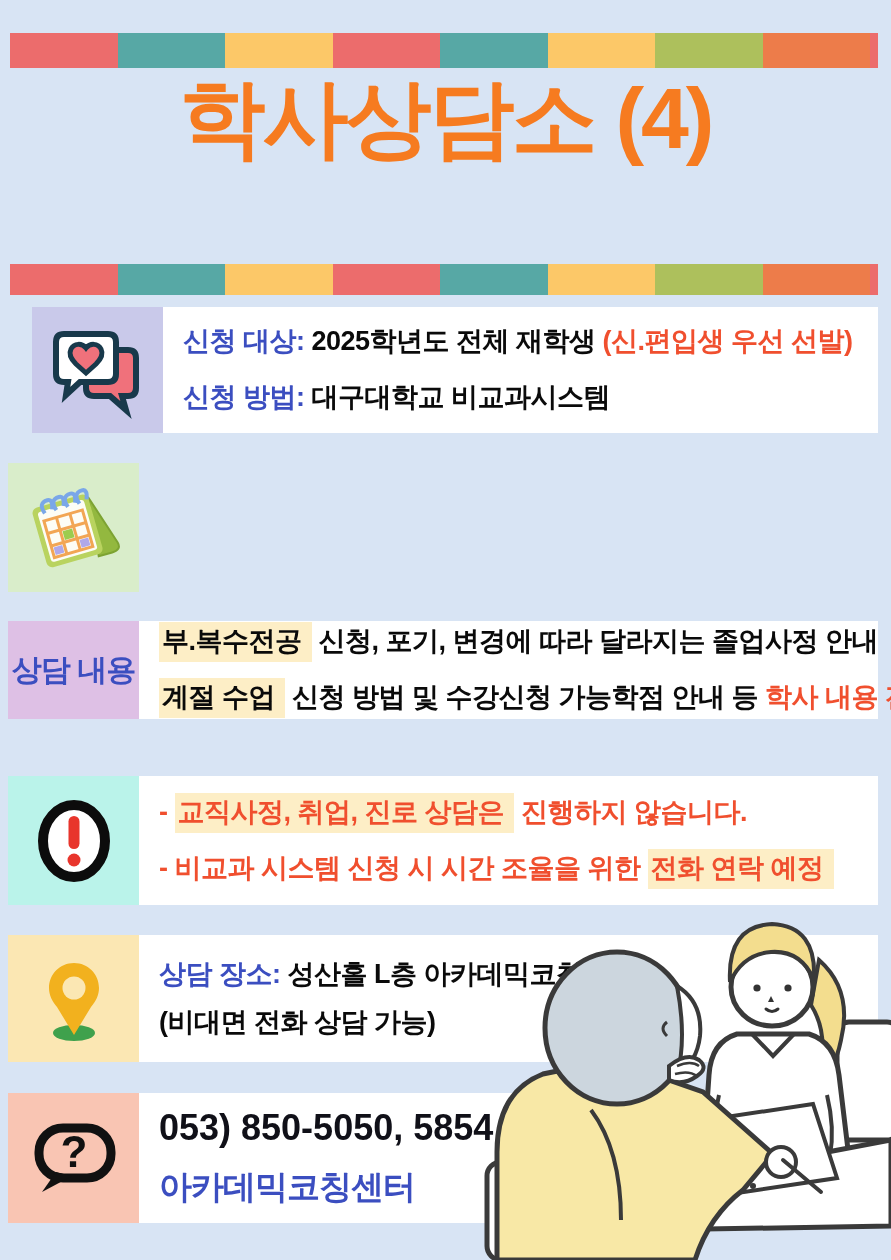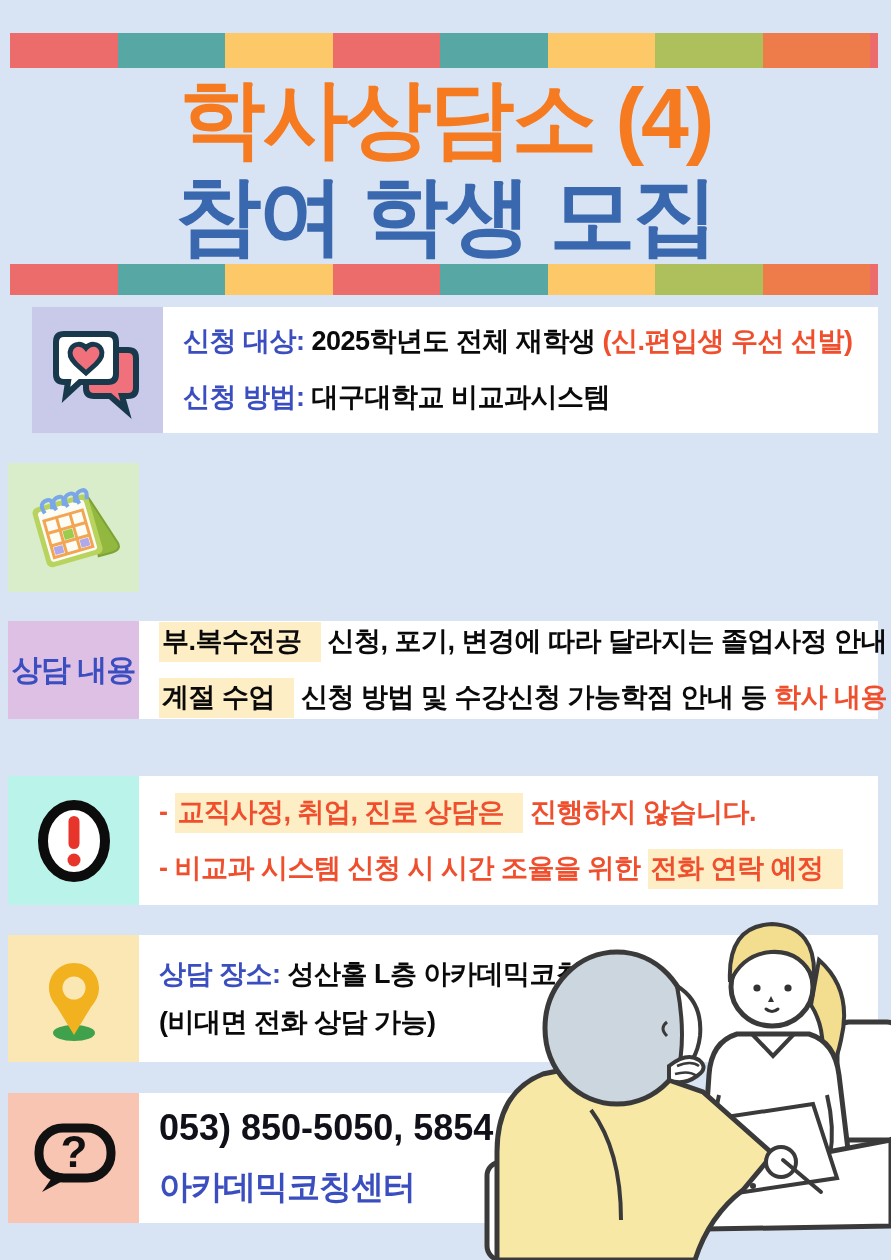--- a/index.html
+++ b/index.html
@@ -60,21 +60,21 @@
     display:flex;flex-direction:column;justify-content:center;
     padding-left:20px;gap:22px;
     min-width:0;
   }
   .t-line{
     font-size:27px;font-weight:800;letter-spacing:-0.5px;
     color:#0a0a0a;white-space:nowrap;line-height:1.25;
   }
   .blue{color:#3b4ec0;}
   .red{color:#f04f2e;}
-  .hl{background:#fdeec6;padding:4px 19px 6px 3px;}
+  .hl{background:#fdeec6;padding:4px 10px 6px 3px;}
   .label-box-text{
     font-size:30px;font-weight:800;color:#3b4ec0;letter-spacing:-1px;
   }
   .phone-line{font-size:36px;font-weight:800;color:#101018;letter-spacing:0;}
   .center-name{font-size:33px;font-weight:800;color:#3b4ec0;letter-spacing:-1px;}
   .icon-svg{display:block;}
   
   #illustration{
     position:absolute;left:471px;top:890px;width:420px;height:370px;
     z-index:5;pointer-events:none;
@@ -92,21 +92,20 @@
       <div class="stripe-seg" style="background: rgb(236, 108, 108);"></div>
       <div class="stripe-seg" style="background: rgb(87, 168, 165);"></div>
       <div class="stripe-seg" style="background: rgb(252, 200, 104);"></div>
       <div class="stripe-seg" style="background: rgb(173, 192, 92);"></div>
       <div class="stripe-seg" style="background: rgb(237, 124, 74);"></div>
       <div class="stripe-seg stripe-end" style="background: rgb(236, 108, 108);"></div>
     </div>
 
   <div class="title-block">
     <div class="title-line1">학사상담소 (4)</div>
-    <div class="title-line2">참여 학생 모집</div>
   </div>
 
   <div class="stripe-bar stripe-bottom">
       <div class="stripe-seg" style="background: rgb(236, 108, 108);"></div>
       <div class="stripe-seg" style="background: rgb(87, 168, 165);"></div>
       <div class="stripe-seg" style="background: rgb(252, 200, 104);"></div>
       <div class="stripe-seg" style="background: rgb(236, 108, 108);"></div>
       <div class="stripe-seg" style="background: rgb(87, 168, 165);"></div>
       <div class="stripe-seg" style="background: rgb(252, 200, 104);"></div>
       <div class="stripe-seg" style="background: rgb(173, 192, 92);"></div>

